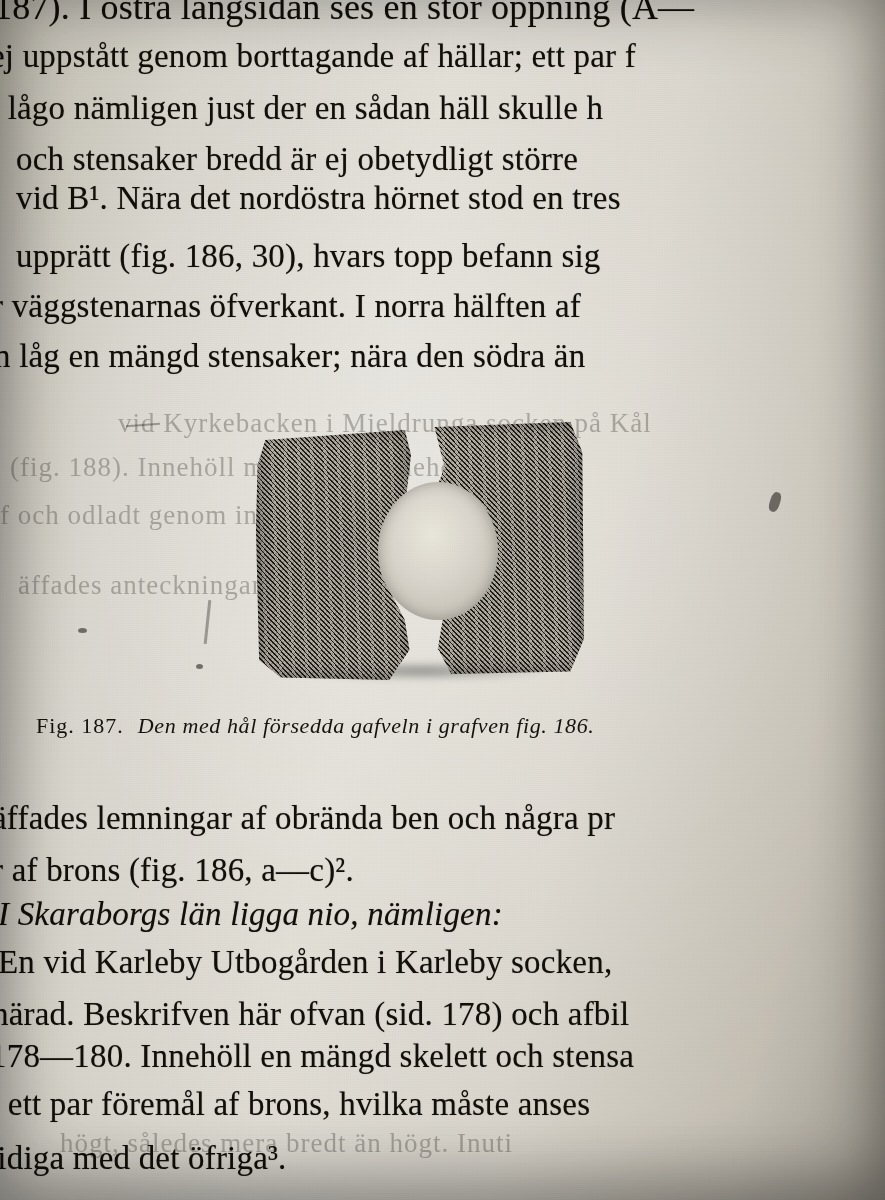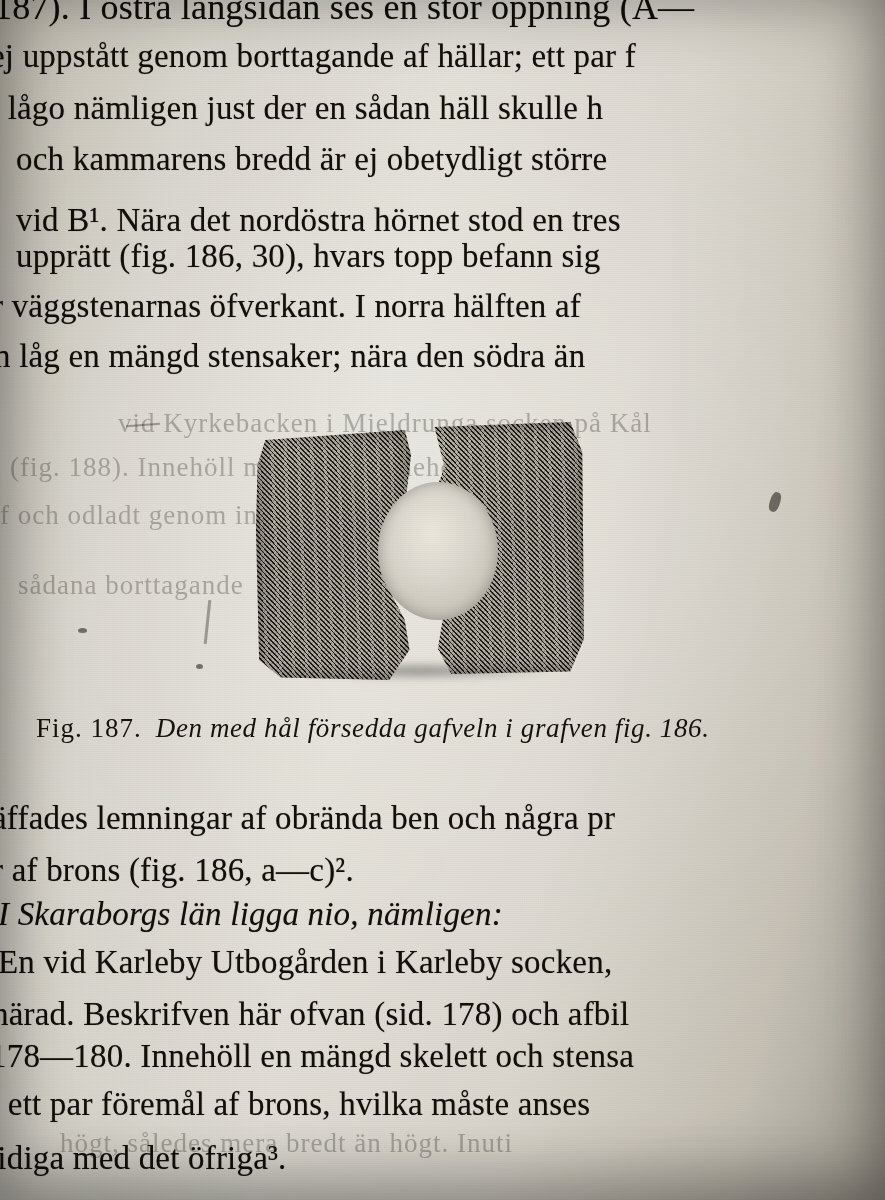--- a/index.html
+++ b/index.html
@@ -76,21 +76,21 @@
     letter-spacing: 0.2px;
   }
   .wide  { letter-spacing: 2.2px; }
   .italic { font-style: italic; }
 
   
   .caption {
     position: absolute;
     left: 36px;
     top: 713px;
-    font-size: 27px;
+    font-size: 22px;
     color: #1a1712;
     white-space: nowrap;
     letter-spacing: 0.4px;
   }
   .caption .cap-label { font-style: normal; letter-spacing: 1px; }
   .caption .cap-text { font-style: italic; letter-spacing: 0.6px; margin-left: 14px; }
 
   
   .ghost {
     position: absolute;
@@ -183,29 +183,29 @@
 </head>
 <body>
 
 <div class="scan">
 
   <div class="paper-tone"></div>
 
   <div class="ghost" style="left:118px; top:408px;">vid Kyrkebacken i Mjeldrunga socken på Kål</div>
   <div class="ghost" style="left:10px; top:452px;">(fig. 188). Innehöll mycket m. Innehöll</div>
   <div class="ghost" style="left:0px; top:500px;">f och odladt genom  intet funnet af metall.</div>
-  <div class="ghost" style="left:18px; top:570px;">sådana borttagande</div>
+  <div class="ghost" style="left:18px; top:570px;">äffades anteckningar</div>
   <div class="ghost" style="left:60px; top:1128px;">högt, således mera bredt än högt. Inuti</div>
 
   <div class="text-block" id="top-block">
     <div class="line wide" style="left:-6px;  top:-14px; font-size:36px;">187). I östra långsidan ses en stor öppning (A—</div>
     <div class="line" style="left:-10px; top:38px;">ej uppstått genom borttagande af hällar; ett par f</div>
     <div class="line" style="left:-12px; top:90px;">r lågo nämligen just der en sådan häll skulle h</div>
-    <div class="line wide" style="left:16px;  top:141px;">och kammarens bredd är ej obetydligt större</div>
-    <div class="line" style="left:16px;  top:202px;">vid B¹. Nära det nordöstra hörnet stod en tres</div>
+    <div class="line wide" style="left:16px;  top:141px;">och stensaker bredd är ej obetydligt större</div>
+    <div class="line" style="left:16px;  top:180px;">vid B¹. Nära det nordöstra hörnet stod en tres</div>
     <div class="line" style="left:16px;  top:238px;">upprätt (fig. 186, 30), hvars topp befann sig</div>
     <div class="line" style="left:-8px;  top:288px;">r väggstenarnas öfverkant. I norra hälften af</div>
     <div class="line wide" style="left:-6px;  top:338px;">n låg en mängd stensaker; nära den södra än</div>
   </div>
 
   <div class="figure">
     <div class="fig-shadow"></div>
     <div class="fig-piece" id="fig-left"></div>
     <div class="fig-piece" id="fig-right"></div>
     <div class="fig-hole"></div>

